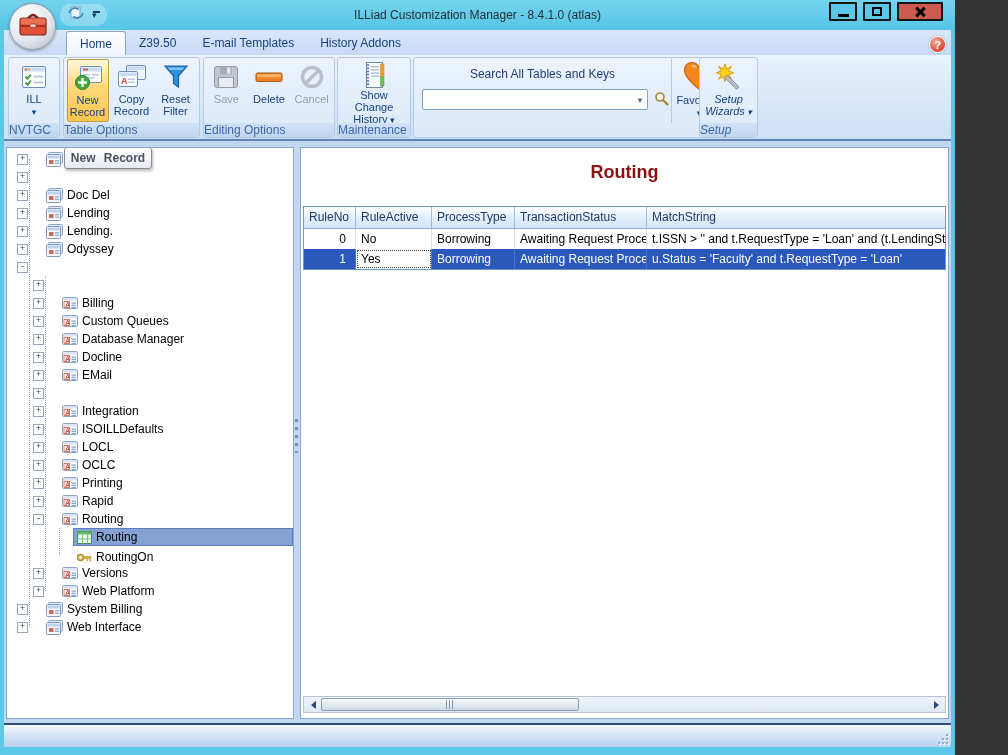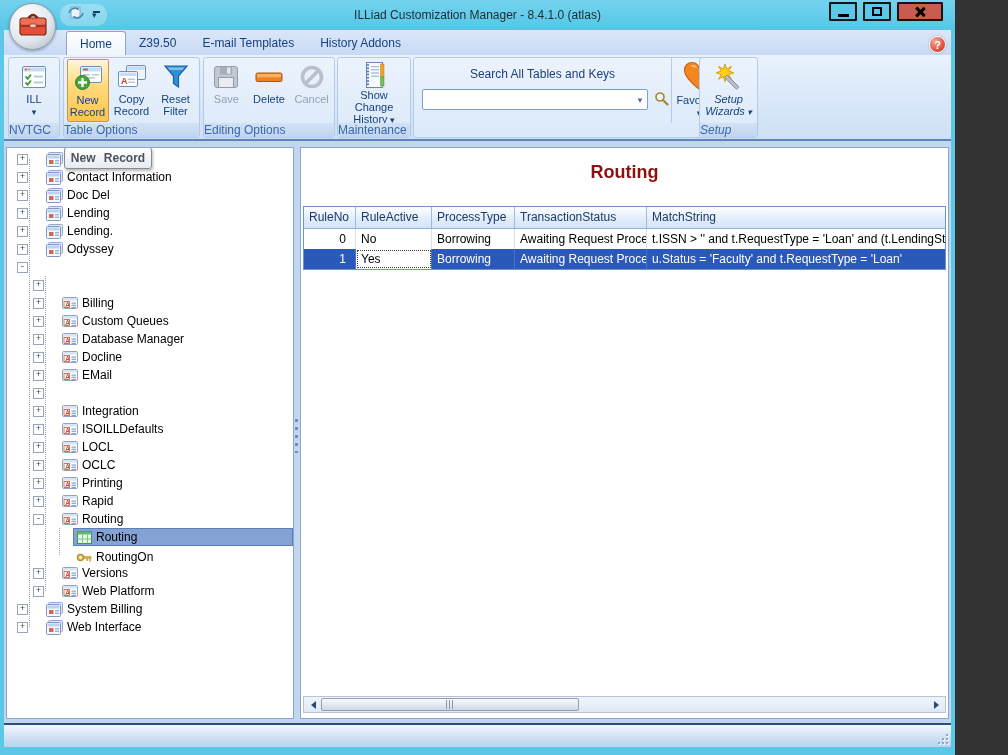--- a/index.html
+++ b/index.html
@@ -351,33 +351,20 @@
                   <rect x="3" y="8" width="4.5" height="4" fill="#cf6a52"></rect>
                   <rect x="9" y="8" width="4" height="1.4" fill="#93b3da"></rect>
                   <rect x="9" y="10.6" width="4" height="1.4" fill="#93b3da"></rect>
                 </svg>
               </span>
               <span></span>
             </span>
           </div>
           <div class="tree-row lvl0" style="top: 20px;">
             <span class="expand-box">+</span>
-            <span class="row-body">
-              <span class="ticon">
-                <svg width="17" height="15" viewBox="0 0 17 15">
-                  <rect x="2.5" y="0.5" width="14" height="11" rx="1" fill="#dfe9f6" stroke="#8fa8cc"></rect>
-                  <rect x="0.5" y="2.5" width="14" height="12" rx="1" fill="#f4f8fd" stroke="#7e99c2"></rect>
-                  <rect x="1.5" y="3.5" width="12" height="3" fill="#bcd2ef"></rect>
-                  <rect x="3" y="8" width="4.5" height="4" fill="#cf6a52"></rect>
-                  <rect x="9" y="8" width="4" height="1.4" fill="#93b3da"></rect>
-                  <rect x="9" y="10.6" width="4" height="1.4" fill="#93b3da"></rect>
-                </svg>
-              </span>
-              <span>Contact Information</span>
-            </span>
           </div>
           <div class="tree-row lvl0" style="top: 38px;">
             <span class="expand-box">+</span>
             <span class="row-body">
               <span class="ticon">
                 <svg width="17" height="15" viewBox="0 0 17 15">
                   <rect x="2.5" y="0.5" width="14" height="11" rx="1" fill="#dfe9f6" stroke="#8fa8cc"></rect>
                   <rect x="0.5" y="2.5" width="14" height="12" rx="1" fill="#f4f8fd" stroke="#7e99c2"></rect>
                   <rect x="1.5" y="3.5" width="12" height="3" fill="#bcd2ef"></rect>
                   <rect x="3" y="8" width="4.5" height="4" fill="#cf6a52"></rect>

